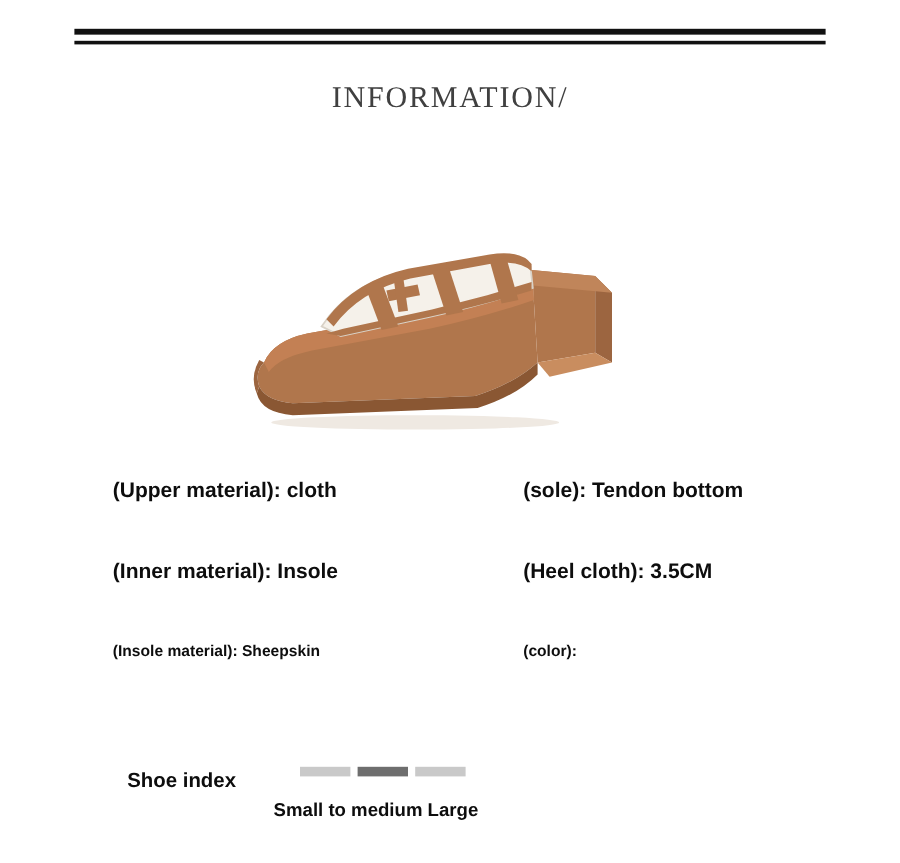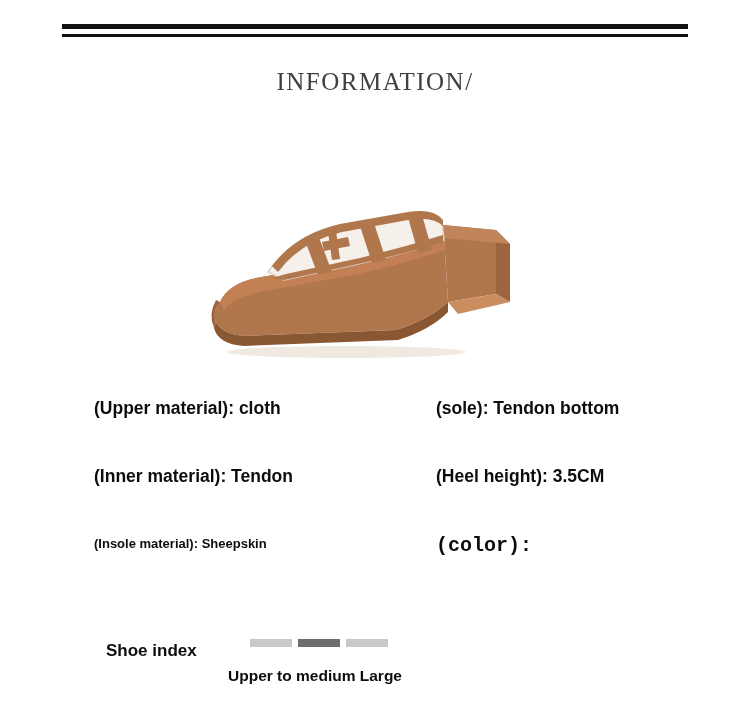--- a/index.html
+++ b/index.html
@@ -89,21 +89,21 @@
     left: 436px;
     top: 0;
   }
   .spec-text {
     font-weight: bold;
     color: #0d0d0d;
     white-space: nowrap;
   }
   .s18 { font-size: 17.5px; }
   .s16 { font-size: 13px; }
-  .s19 { font-size: 20px; font-family: Liberation Mono, monospace; }
+  .s19 { font-size: 13px; }
 
   
   .index-block {
     position: absolute;
     left: 0;
     top: 630px;
     width: 750px;
     height: 80px;
   }
   .index-label {
@@ -192,37 +192,37 @@
   <div class="spec-row">
     <div class="spec-col-left">
       <span class="spec-text s18">(Upper material): cloth</span>
     </div>
     <div class="spec-col-right">
       <span class="spec-text s18">(sole): Tendon bottom</span>
     </div>
   </div>
   <div class="spec-row">
     <div class="spec-col-left">
-      <span class="spec-text s18">(Inner material): Tendon</span>
+      <span class="spec-text s18">(Inner material): Insole</span>
     </div>
     <div class="spec-col-right">
-      <span class="spec-text s18">(Heel height): 3.5CM</span>
+      <span class="spec-text s18">(Heel cloth): 3.5CM</span>
     </div>
   </div>
   <div class="spec-row">
     <div class="spec-col-left">
       <span class="spec-text s16">(Insole material): Sheepskin</span>
     </div>
     <div class="spec-col-right">
       <span class="spec-text s19">(color):</span>
     </div>
   </div>
 </div>
 
 <div class="index-block">
   <div class="index-label">Shoe index</div>
   <div class="bars">
     <div class="bar"></div>
     <div class="bar active"></div>
     <div class="bar"></div>
   </div>
-  <div class="index-caption">Upper to medium Large</div>
+  <div class="index-caption">Small to medium Large</div>
 </div>
 
 </body></html>

